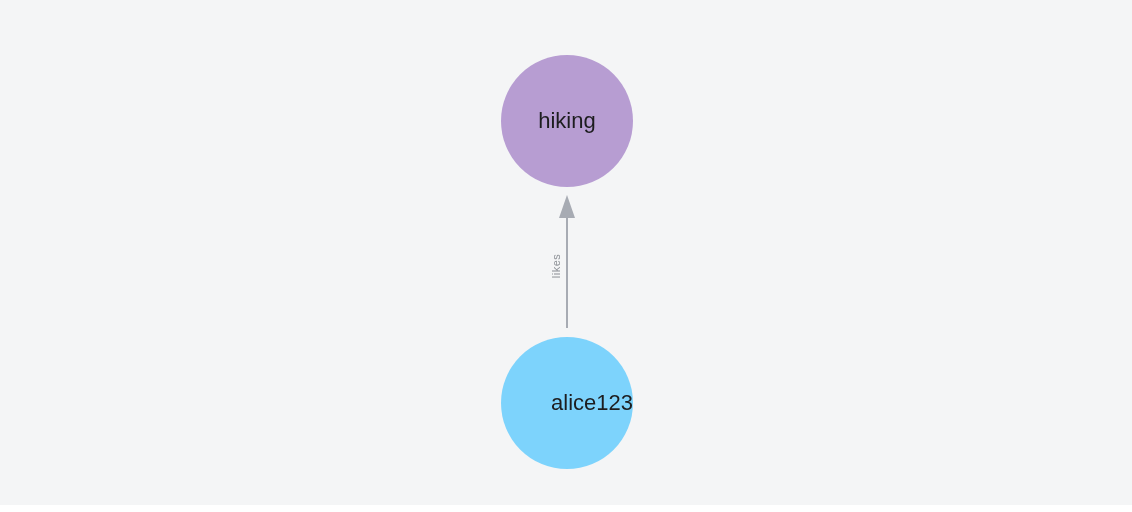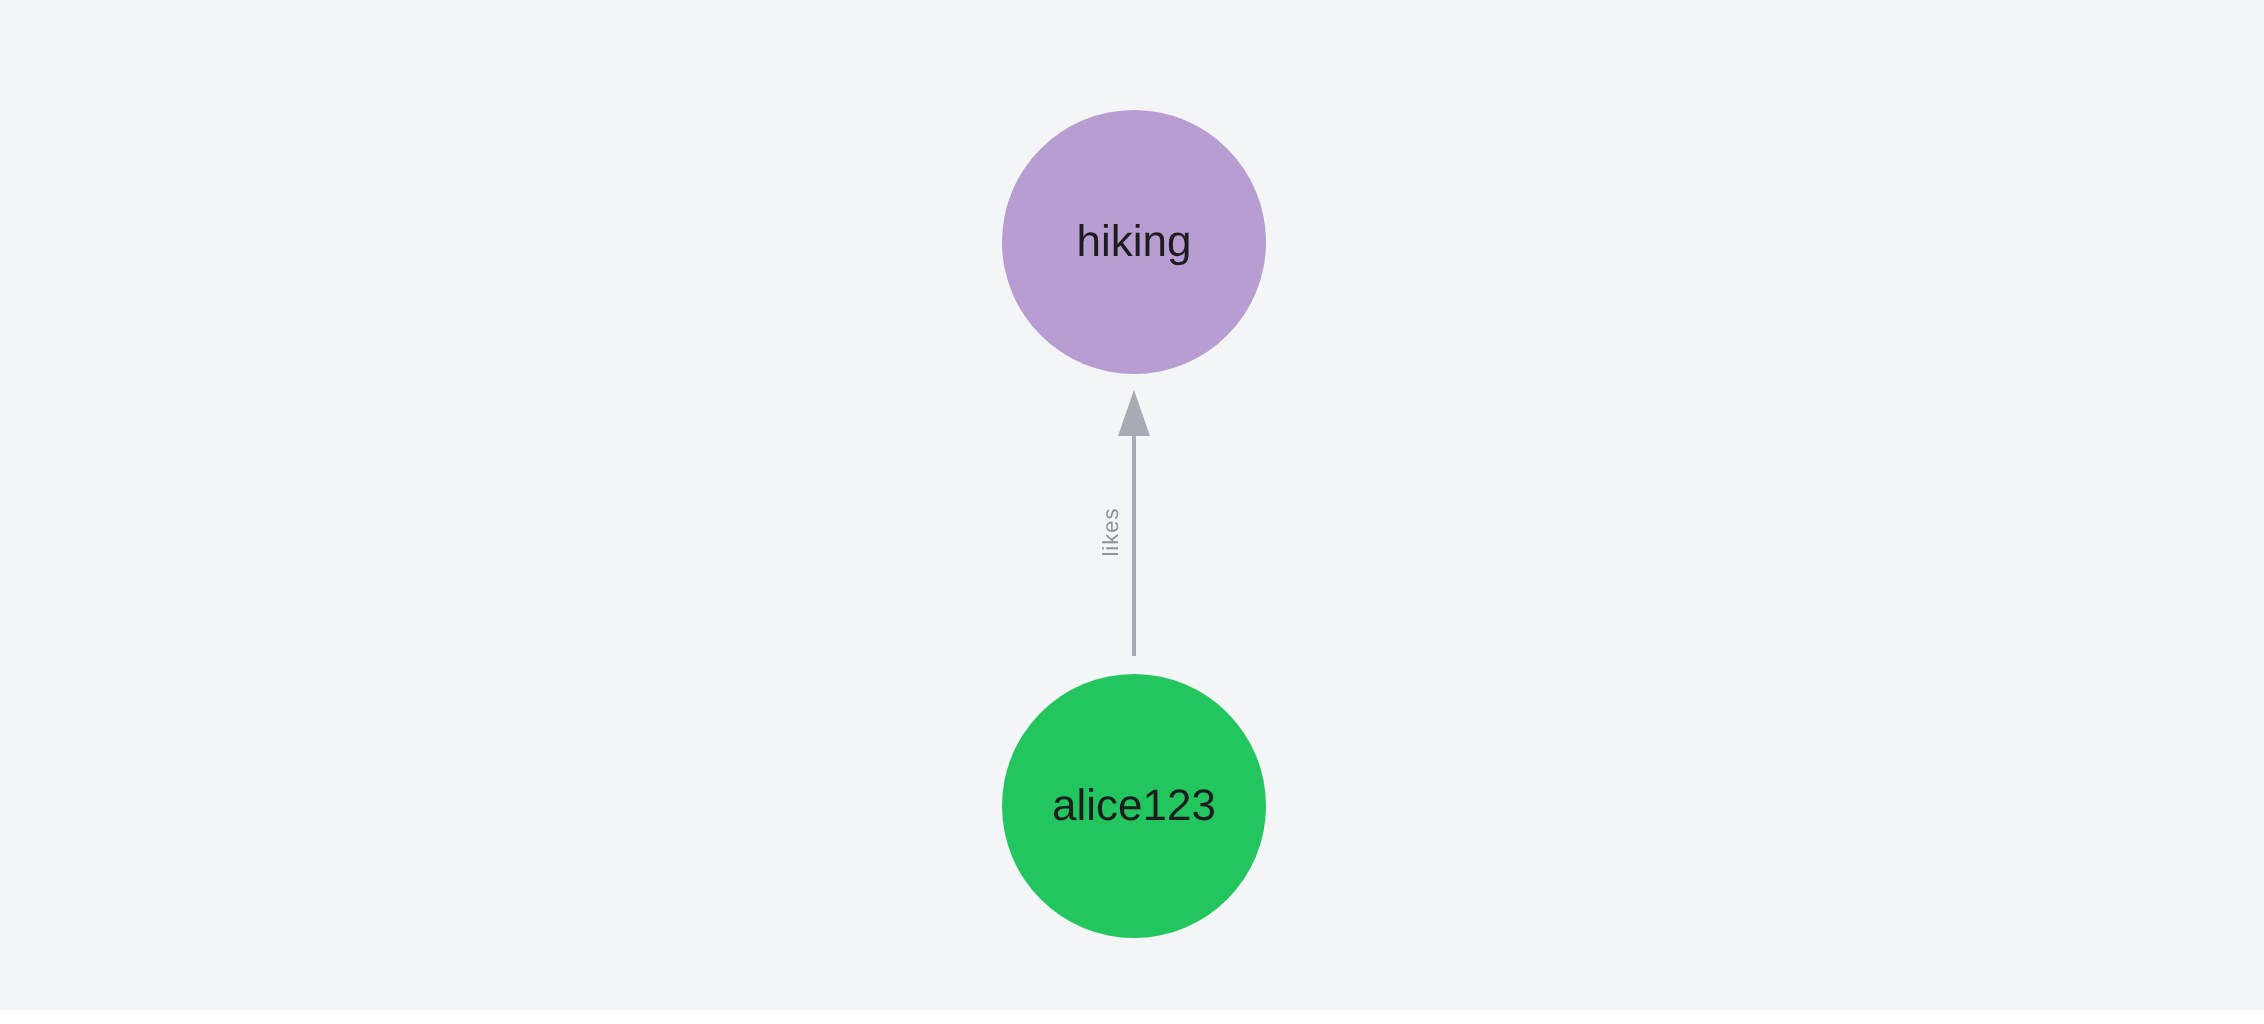--- a/index.html
+++ b/index.html
@@ -59,17 +59,17 @@
   <div class="edge-line" style="background-color: rgb(167, 171, 179);"></div>
 
   <div class="edge-arrowhead" style="border-bottom-color: rgb(167, 171, 179);"></div>
 
   <span class="edge-label" style="color: rgb(141, 145, 151);">likes</span>
 
   <div class="node node--hiking" style="background-color: rgb(183, 157, 210);">
     <span class="node-label" style="color: rgb(29, 29, 31);">hiking</span>
   </div>
 
-  <div class="node node--alice" style="background-color: #22c55e;">
+  <div class="node node--alice" style="background-color: #7dd3fc; justify-content: flex-end;">
     <span class="node-label" style="color: rgb(29, 29, 31);">alice123</span>
   </div>
 
 </div>
 
 </body></html>

